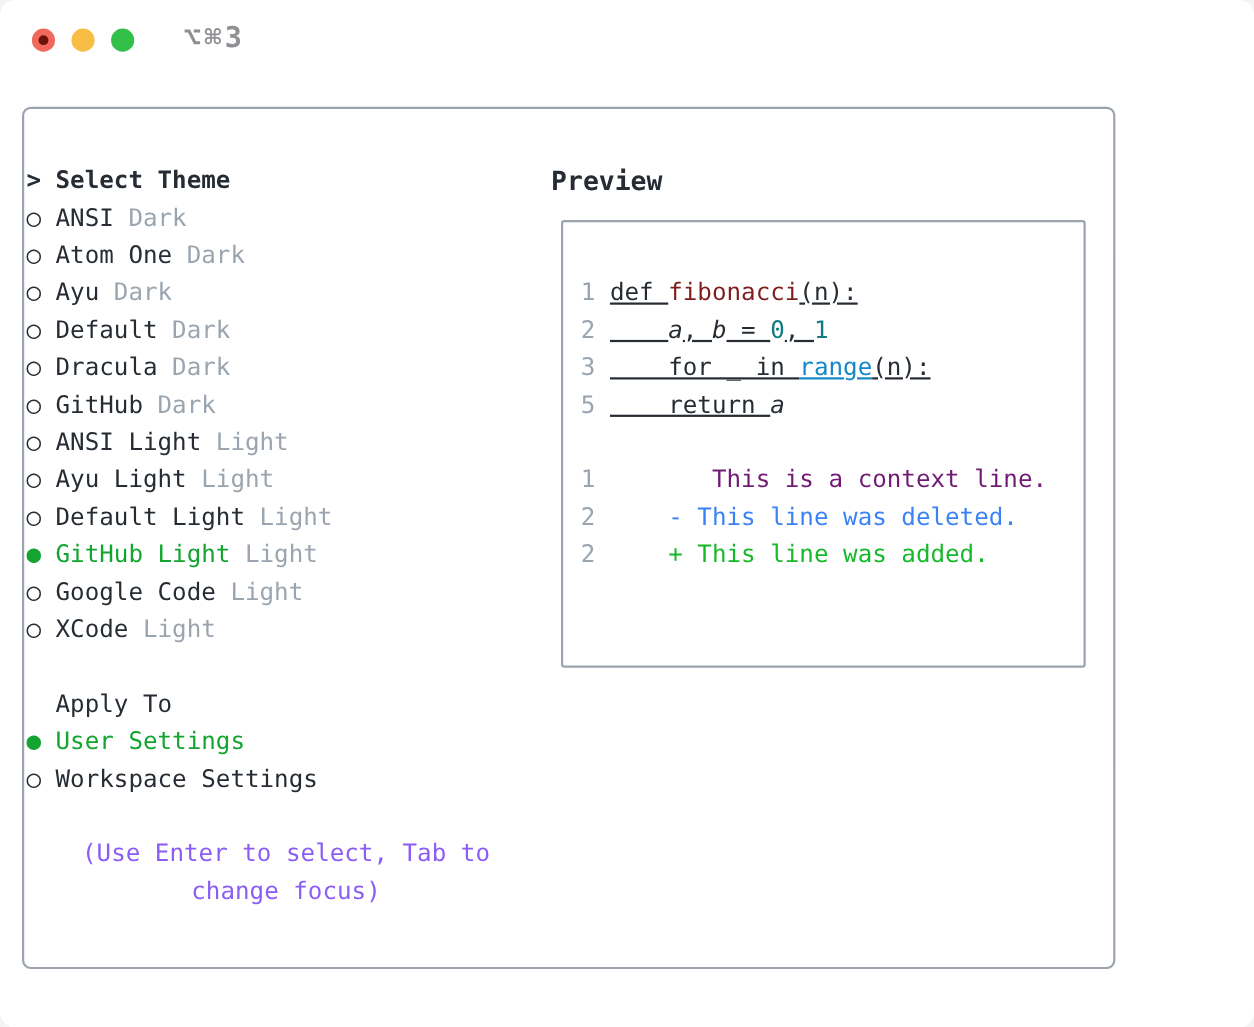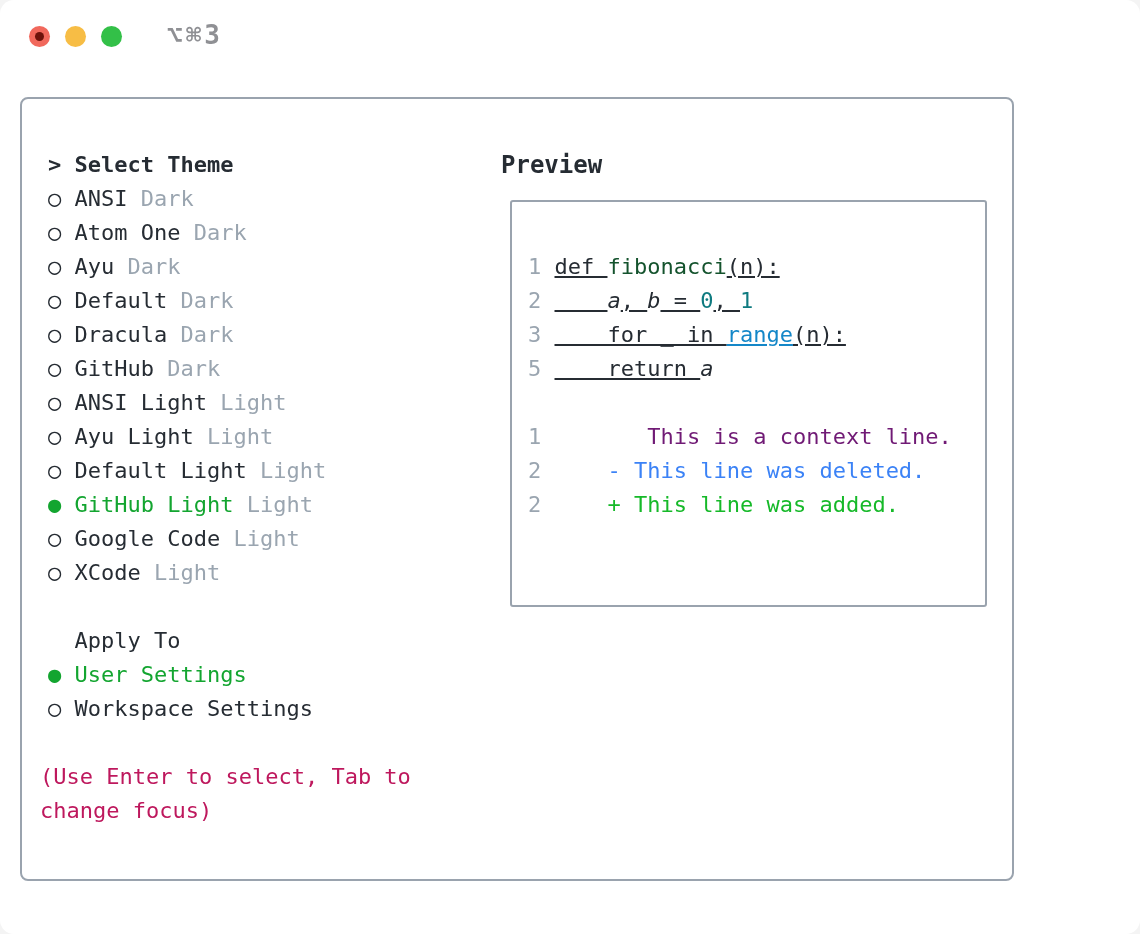--- a/index.html
+++ b/index.html
@@ -24,45 +24,45 @@
     color:#8f9094;letter-spacing:3px;
   }
   
   .panel{
     position:absolute;left:20px;top:97px;width:994px;height:784px;
     border:2px solid #9aa3ae;border-radius:8px;box-sizing:border-box;
     background:#fff;
   }
   
   .list{
-    position:absolute;left:48px;top:148px;font-size:22px;line-height:34px;
+    position:absolute;left:24px;top:148px;font-size:22px;line-height:34px;
     white-space:pre;
   }
   .list .row{height:34px;}
   .bold{font-weight:bold;}
   .muted{color:#9aa5b0;text-align:right;}
   .green{color:#13a530;}
   .hint{
     position:absolute;left:40px;top:760px;width:440px;font-size:22px;
-    line-height:34px;color:#be185d;
+    line-height:34px;color:#8b5cf6;text-align:center;
   }
   
   .preview-title{
     position:absolute;left:501px;top:148px;font-size:24px;line-height:34px;
     font-weight:bold;
   }
   .preview-box{
     position:absolute;left:510px;top:200px;width:477px;height:407px;
     border:2px solid #9aa3ae;border-radius:3px;box-sizing:border-box;
     padding:48px 0 0 16px;background:#fff;
   }
   .pline{font-size:22px;line-height:34px;min-height:34px;white-space:pre;}
   .lnum{color:#9aa5b0;}
   .tok-plain{color:#262c33;text-decoration:underline;}
-  .tok-func{color:#14532d;}
+  .tok-func{color:#7f1d1d;}
   .tok-num{color:#0f7b80;}
   .tok-builtin{color:#1487c8;text-decoration:underline;}
   .tok-var{color:#262c33;font-style:italic;}
   .tok-ctx{color:#701a75;}
   .tok-del{color:#3b82f6;}
   .tok-add{color:#16b929;}
 </style>
 </head>
 <body>
 

